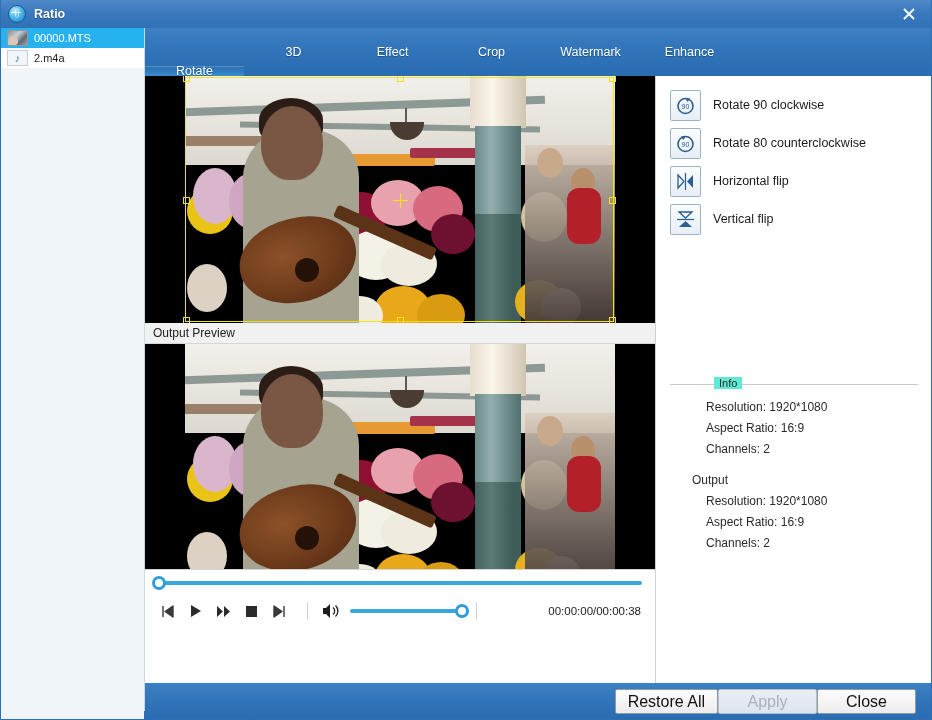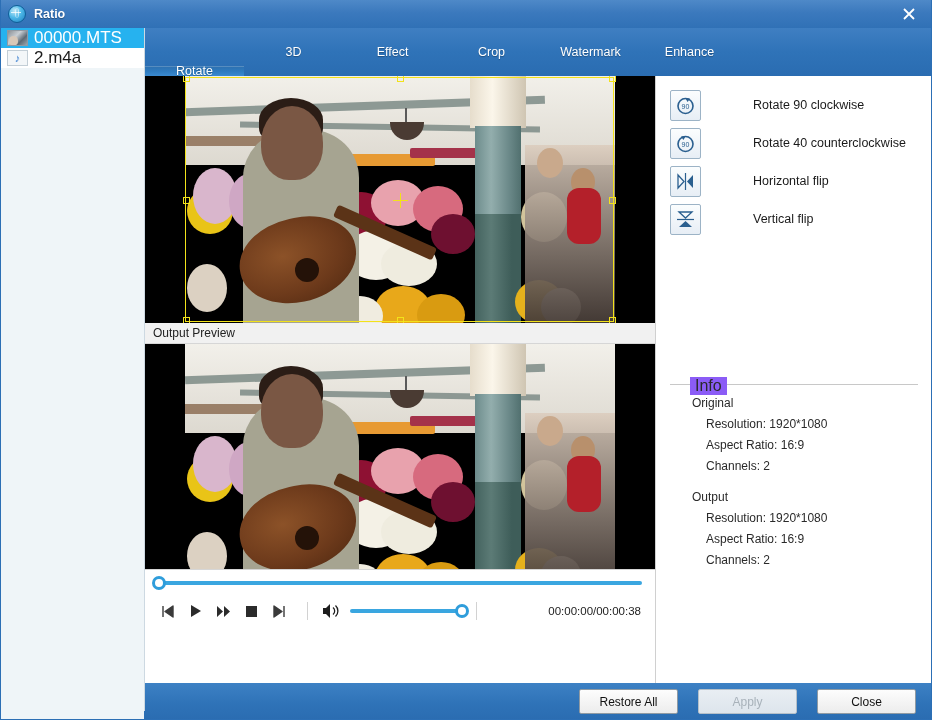--- a/index.html
+++ b/index.html
@@ -90,21 +90,21 @@
   .thumb::after{
     content:""; position:absolute; left:1px; top:5px; width:9px; height:9px;
     background:#d8c8b8; border-radius:50% 50% 40% 40%;
   }
   .thumb.audio {
     background: #f3f6f8; border: 1px solid #c3ced6;
     display:flex; align-items:center; justify-content:center;
   }
   .thumb.audio::after{ content:none; }
   .note { color:#3a7fd0; font-size:11px; line-height:1; }
-  .file-label { font-size: 17px; color: #1c1c1c; }
+  .file-label { font-size: 11px; color: #1c1c1c; }
   .sidebar-rest { background:#eff5f8; height: 100%; }
 
   
   .content {
     position: absolute; left: 145px; top: 76px; width: 787px; height: 607px;
     background: #ffffff;
   }
   .panel-header {
     height: 21px; background: #f1f1f1; border-bottom: 1px solid #d6d6d6;
     display: flex; align-items: center; padding-left: 8px;
@@ -229,53 +229,53 @@
   .vol-knob{ position:absolute; right:-7px; top:-5px; width:14px;height:14px;border-radius:50%;
              background:#ffffff;border:3px solid #2f9ddb;box-sizing:border-box;cursor:pointer;}
   .timecode{ margin-left:auto; margin-right:14px; font-size:11.5px; color:#222; font-family:"Liberation Sans",sans-serif;}
 
   
   .rightpanel {
     position:absolute; left:511px; top:0; width:276px; height:607px;
     background:#ffffff;
   }
   .opt-list { padding: 14px 0 0 14px; }
-  .opt-row { display:flex; align-items:center; height:30px; margin-bottom:8px; cursor:pointer;gap:40px; }
+  .opt-row { display:flex; align-items:center; height:30px; margin-bottom:8px; cursor:pointer; }
   .opt-icon {
     width:29px; height:29px; flex:none;
     background: linear-gradient(to bottom,#fbfdfe,#e7eef5);
     border:1px solid #9cb3c6; border-radius:2px;
     display:flex; align-items:center; justify-content:center;
   }
   .opt-label { margin-left:12px; font-size:12.5px; color:#1a1a1a; }
 
   .infogroup { position:absolute; left:14px; top:308px; width:248px; }
   .legend-line {
     position:relative; height:8px;
     border-top:1px solid #c8c8c8;
   }
   .legend-text {
-    position:absolute; left:20px; top:-8px; background:#8b5cf6; padding:0 5px;
-    font-size:16px; color:#2a2a2a;
+    position:absolute; left:44px; top:-8px; background:#5eead4; padding:0 5px;
+    font-size:11px; color:#2a2a2a;
   }
   .info-sec { font-size:12px; color:#2a2a2a; margin:3px 0 0 22px; }
   .info-line { font-size:12px; color:#2a2a2a; margin:7px 0 0 36px; }
   .info-gap { height:14px; }
 
   
   .footer {
     position:absolute; left:145px; top:683px; width:787px; height:37px;
     background: linear-gradient(to bottom,#3d81c4 0%,#2f73b8 55%,#2a6cb1 100%);
     display:flex; align-items:center; justify-content:flex-end;
   }
   .fbtn {
-    height:23px; min-width:73px; padding:0 12px; margin-left:20px;
+    height:23px; min-width:73px; padding:0 12px; margin-left:0;
     background: linear-gradient(to bottom,#fdfdfd,#ececec);
     border:1px solid #8f9aa3; border-radius:2px;
-    font-size:12px; color:#111; cursor:pointer;
+    font-size:16px; color:#111; cursor:pointer;
     display:flex; align-items:center; justify-content:center;
   }
   .fbtn.disabled {
     background: linear-gradient(to bottom,#e9eef3,#dde5ec);
     color:#a8b2ba; border-color:#b5c0c9; cursor:default;
   }
   .fbtn:last-child { margin-right:16px; }
   .border-l { position:absolute; left:0; top:0; width:1px; height:720px; background:#2c6fb5; }
   .border-r { position:absolute; right:0; top:0; width:1px; height:720px; background:#2c6fb5; }
   .border-b { position:absolute; left:0; bottom:0; width:932px; height:1px; background:#2c6fb5; }
@@ -497,21 +497,21 @@
         </div>
 
         <div class="opt-row">
           <span class="opt-icon">
             <svg width="21" height="21" viewBox="0 0 21 21">
               <circle cx="10.5" cy="11" r="7.5" fill="none" stroke="#2a5f8f" stroke-width="1.6"></circle>
               <path d="M10.5 3.5 L6 3.5 L8.4 7" fill="#2a5f8f"></path>
               <text x="10.5" y="14" font-size="7" fill="#2a5f8f" text-anchor="middle" font-family="Liberation Sans, sans-serif">90</text>
             </svg>
           </span>
-          <span class="opt-label">Rotate 40 counterclockwise</span>
+          <span class="opt-label">Rotate 80 counterclockwise</span>
         </div>
 
         <div class="opt-row">
           <span class="opt-icon">
             <svg width="21" height="21" viewBox="0 0 21 21">
               <path d="M3 4 L9 10.5 L3 17 Z" fill="none" stroke="#2a5f8f" stroke-width="1.3"></path>
               <path d="M18 4 L12 10.5 L18 17 Z" fill="#2a5f8f"></path>
               <path d="M10.5 2 V19" stroke="#2a5f8f" stroke-width="1.2"></path>
             </svg>
           </span>
@@ -527,21 +527,20 @@
             </svg>
           </span>
           <span class="opt-label">Vertical flip</span>
         </div>
       </div>
 
       <div class="infogroup">
         <div class="legend-line">
           <span class="legend-text">Info</span>
         </div>
-        <div class="info-sec">Original</div>
         <div class="info-line">Resolution: 1920*1080</div>
         <div class="info-line">Aspect Ratio: 16:9</div>
         <div class="info-line">Channels: 2</div>
         <div class="info-gap"></div>
         <div class="info-sec">Output</div>
         <div class="info-line">Resolution: 1920*1080</div>
         <div class="info-line">Aspect Ratio: 16:9</div>
         <div class="info-line">Channels: 2</div>
       </div>
 

